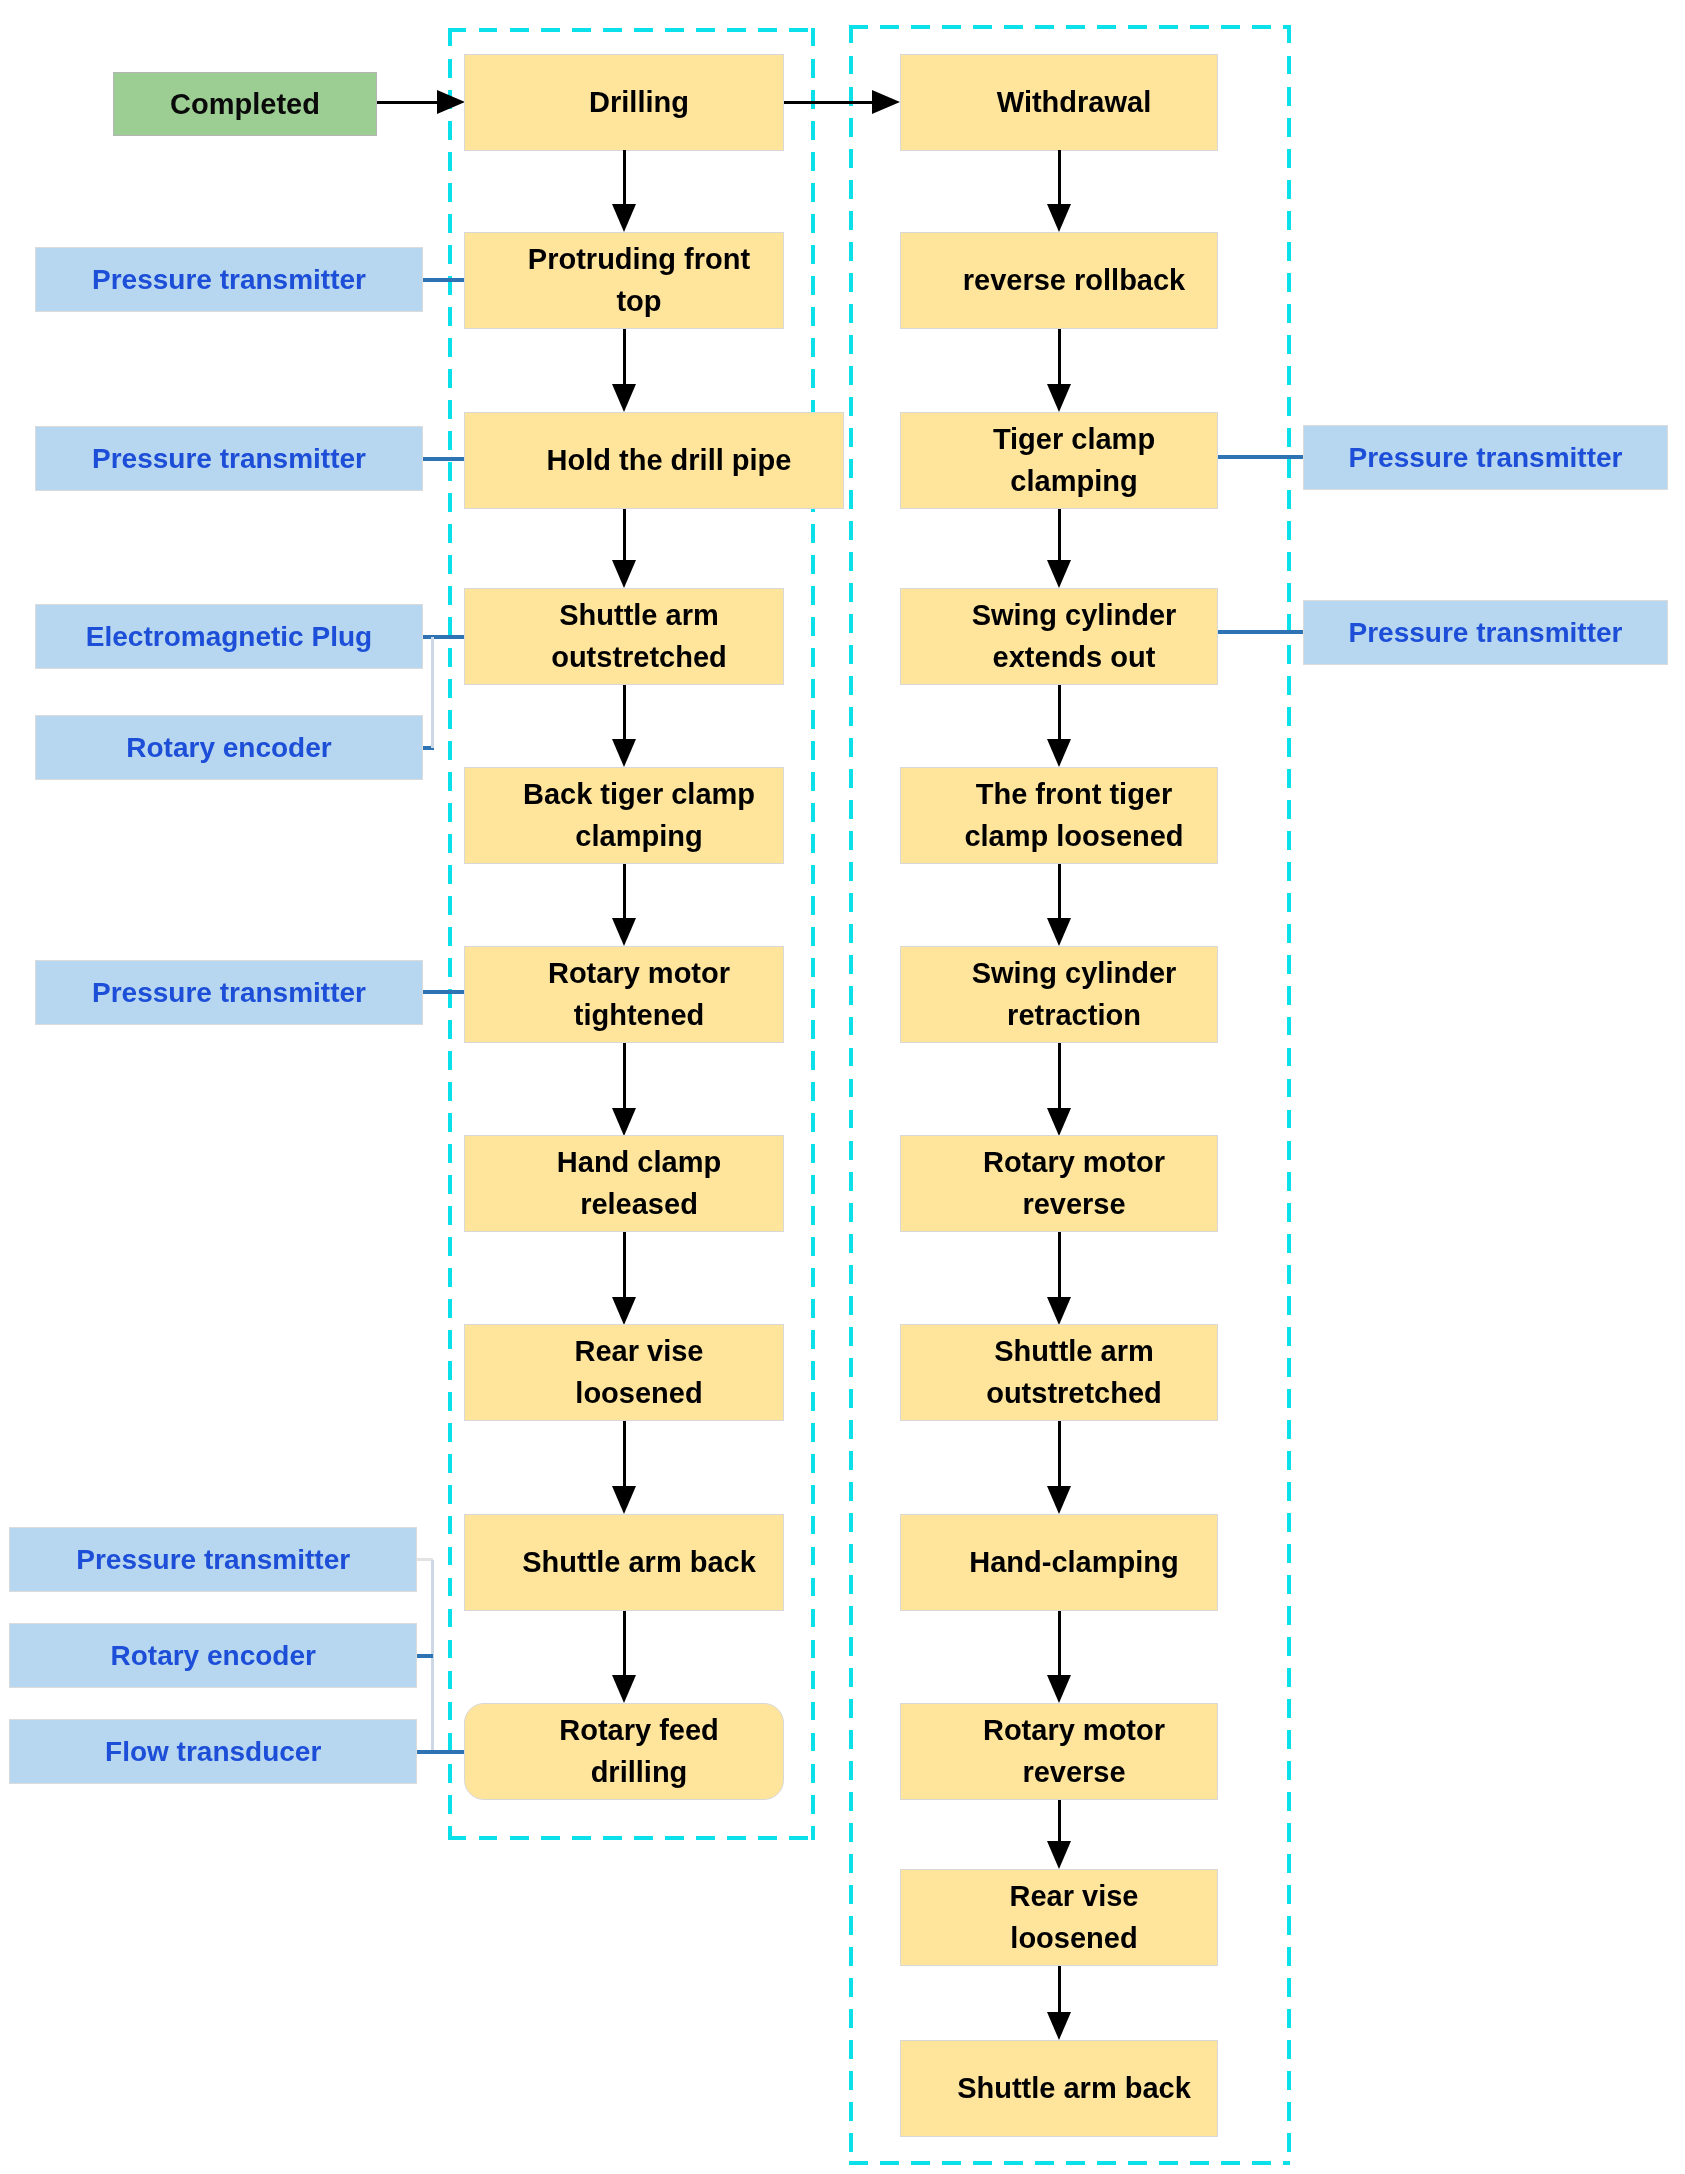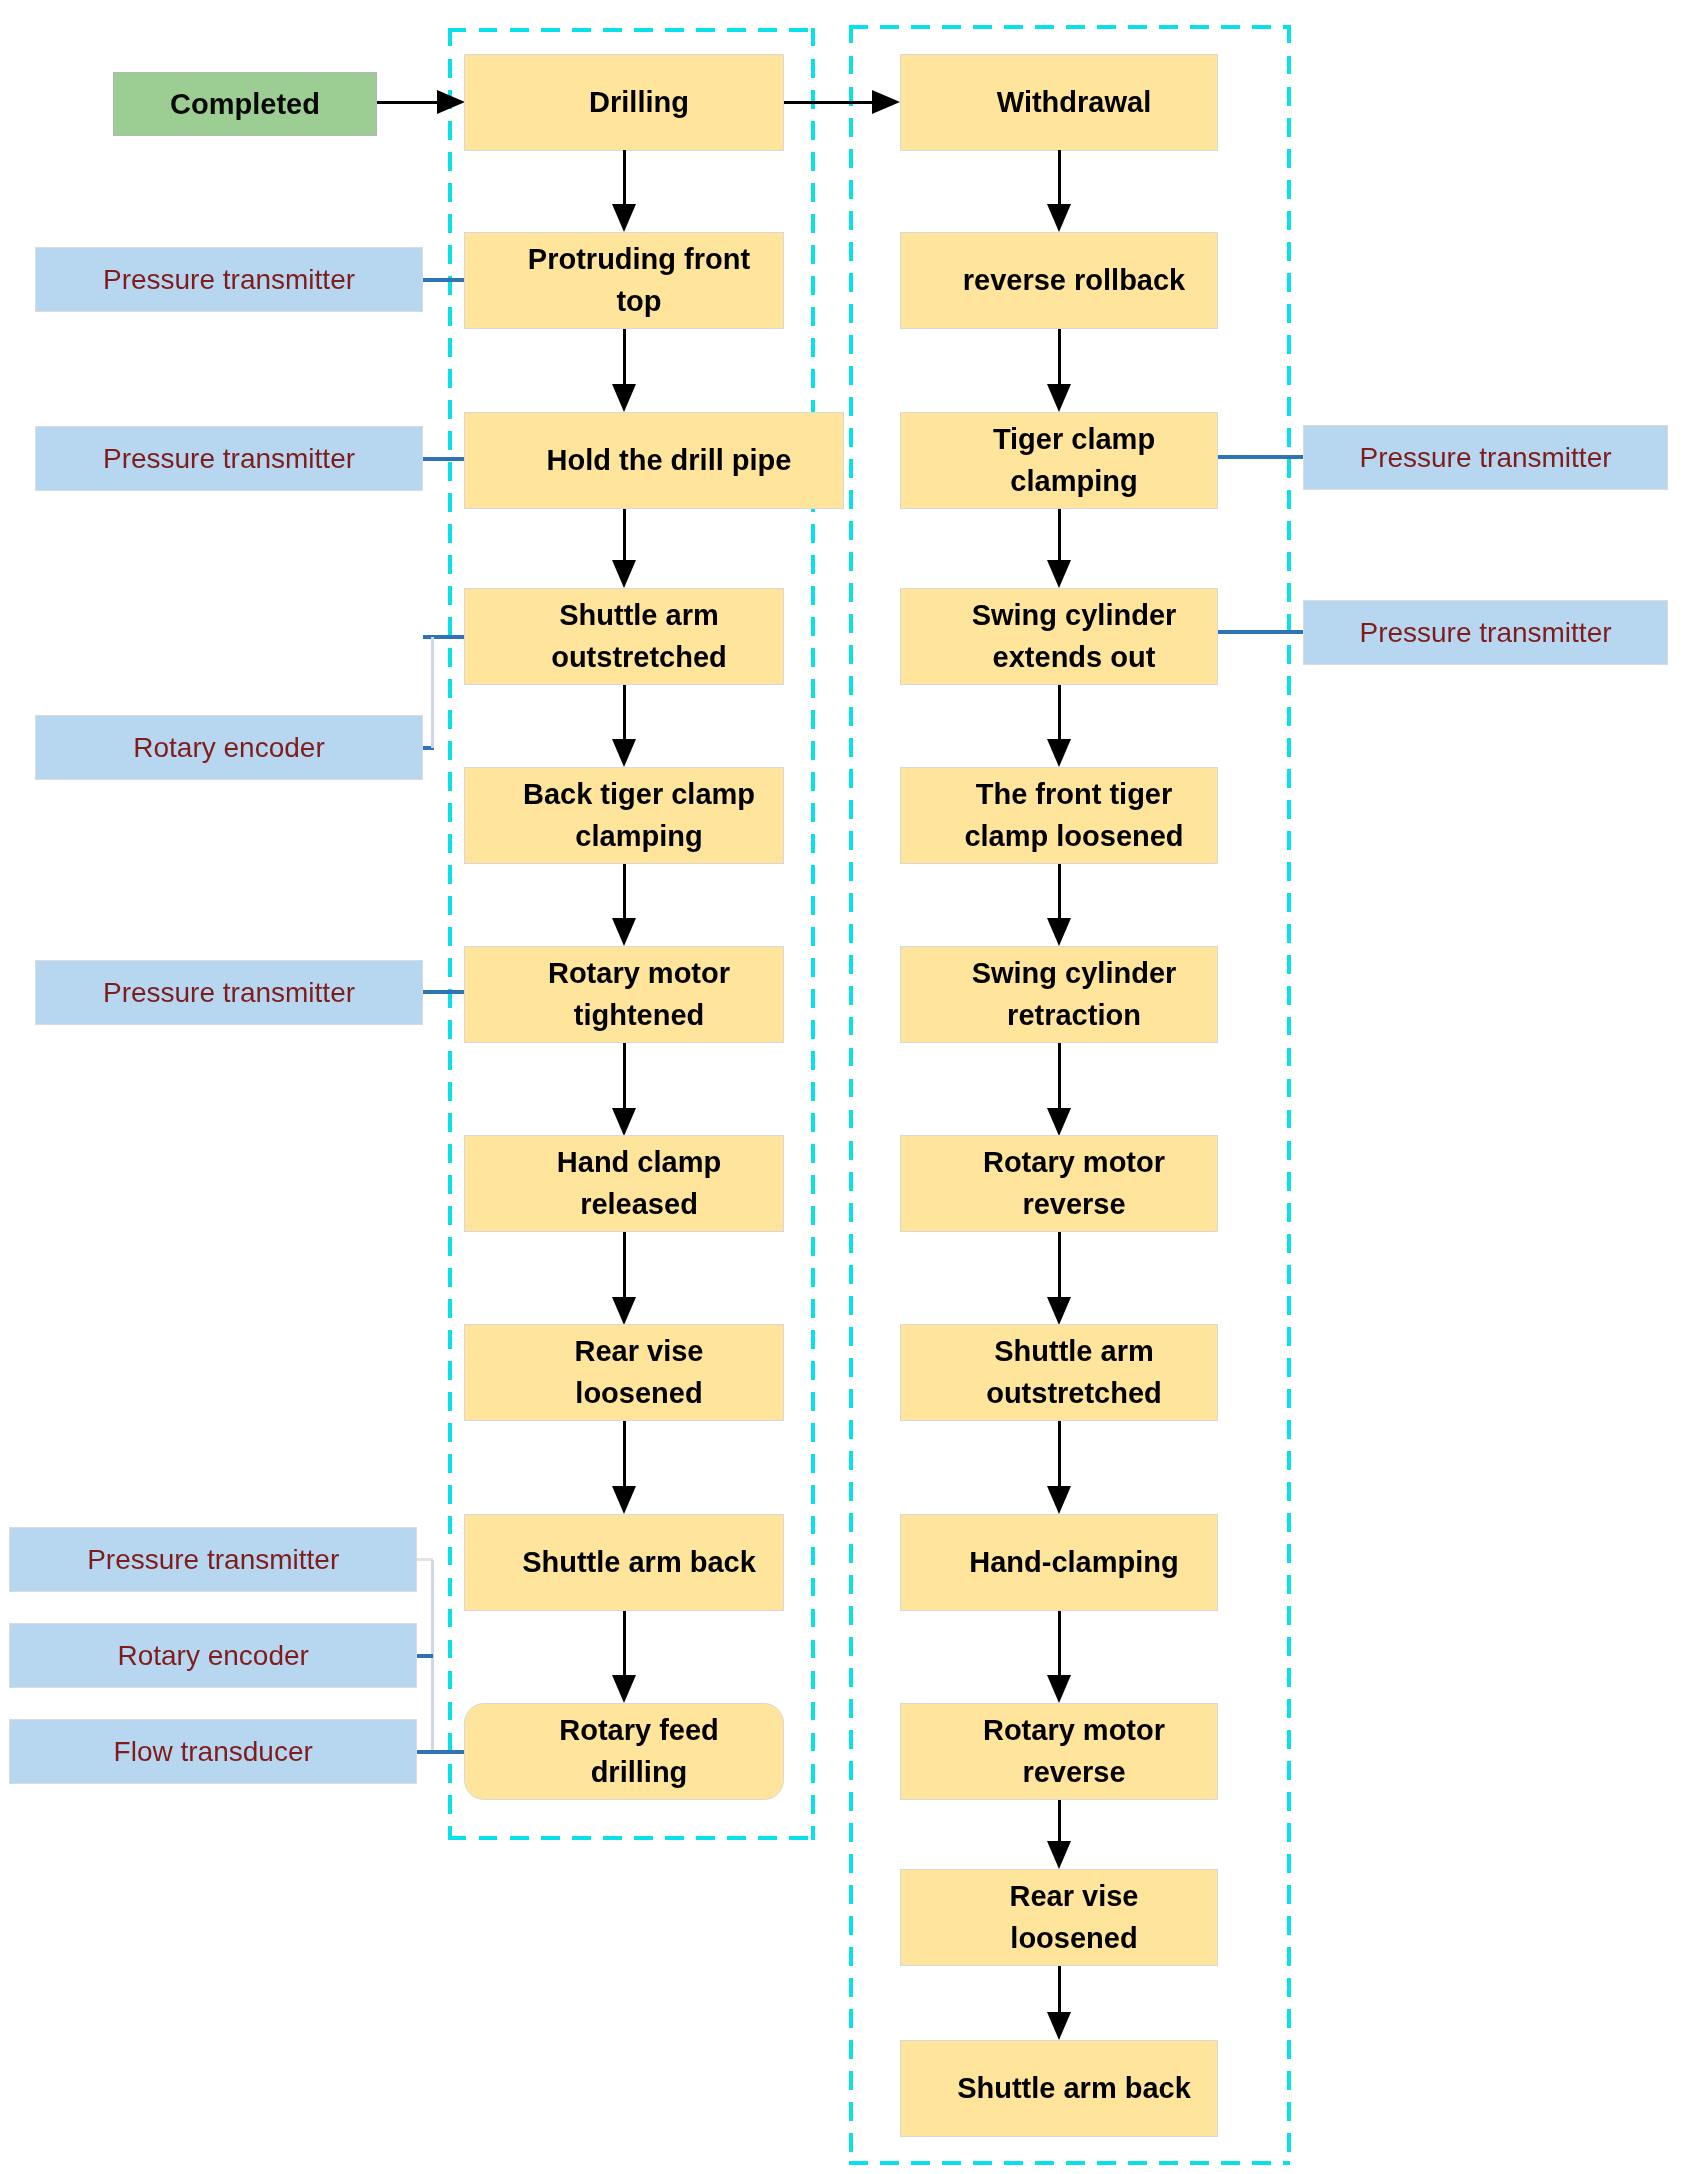--- a/index.html
+++ b/index.html
@@ -22,21 +22,21 @@
     white-space:pre-line;
     padding-left:30px;
   }
   .sensor{
     position:absolute;
     display:flex;align-items:center;justify-content:center;
     text-align:center;
     background:#B7D7F0;
     border:1.8px solid #dbdbdb;
     box-sizing:border-box;
-    font-size:28px;font-weight:400;color:#7f1d1d;
+    font-size:28px;font-weight:700;color:#1d4ed8;
     white-space:pre-line;
   }
   .start{
     position:absolute;
     display:flex;align-items:center;justify-content:center;
     background:#9CCE93;
     border:1.8px solid #b5b5b5;
     box-sizing:border-box;
     font-size:29px;font-weight:700;color:#0a0a0a;
   }
@@ -152,20 +152,21 @@
     <div class="vline" style="left: 1058px; top: 1800px; width: 2.8px; height: 43px;"></div>
     <div class="vhead" style="left: 1047px; top: 1841px;"></div>
     <div class="node" style="left: 900px; top: 1869px; width: 318px; height: 97px;">Rear vise
 loosened</div>
     <div class="vline" style="left: 1058px; top: 1966px; width: 2.8px; height: 48px;"></div>
     <div class="vhead" style="left: 1047px; top: 2012px;"></div>
     <div class="node" style="left: 900px; top: 2040px; width: 318px; height: 97px;">Shuttle arm back</div>
     <div class="start" style="left: 113px; top: 72px; width: 264px; height: 64px;">Completed</div>
     <div class="sensor" style="left: 35px; top: 247px; width: 388px; height: 65px;">Pressure transmitter</div>
     <div class="sensor" style="left: 35px; top: 426px; width: 388px; height: 65px;">Pressure transmitter</div>
+    <div class="sensor" style="left: 35px; top: 604px; width: 388px; height: 65px;">Electromagnetic Plug</div>
     <div class="sensor" style="left: 35px; top: 715px; width: 388px; height: 65px;">Rotary encoder</div>
     <div class="sensor" style="left: 35px; top: 960px; width: 388px; height: 65px;">Pressure transmitter</div>
     <div class="sensor" style="left: 9.2px; top: 1527px; width: 408px; height: 65px;">Pressure transmitter</div>
     <div class="sensor" style="left: 9.2px; top: 1623px; width: 408px; height: 65px;">Rotary encoder</div>
     <div class="sensor" style="left: 9.2px; top: 1719px; width: 408px; height: 65px;">Flow transducer</div>
     <div class="sensor" style="left: 1303px; top: 425px; width: 365px; height: 65px;">Pressure transmitter</div>
     <div class="sensor" style="left: 1303px; top: 600px; width: 365px; height: 65px;">Pressure transmitter</div>
   </div>
 
 

